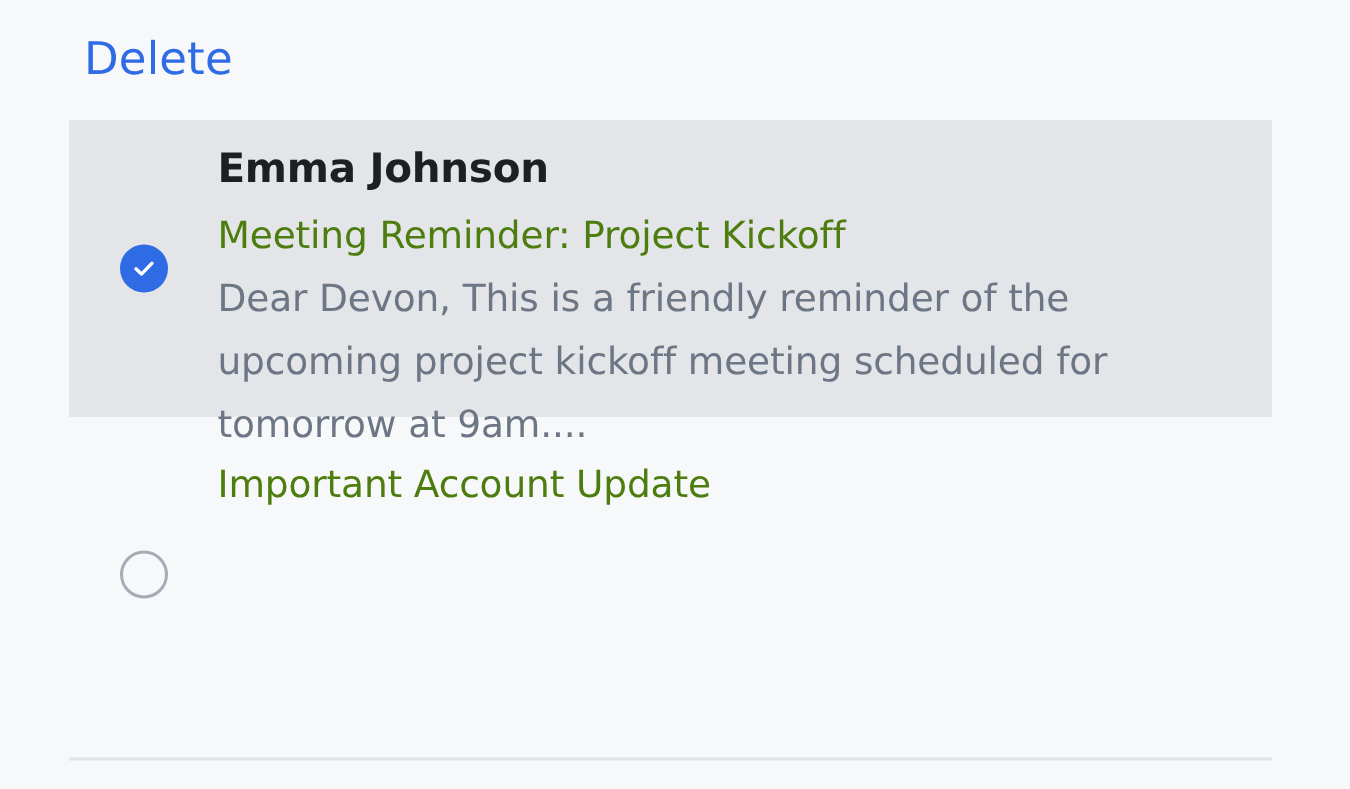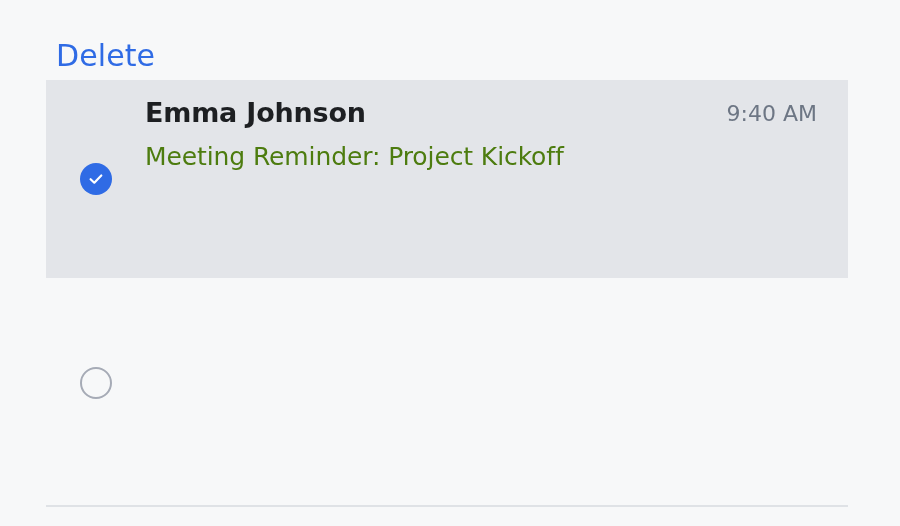--- a/index.html
+++ b/index.html
@@ -14,21 +14,21 @@
     font-family: "DejaVu Sans", "Liberation Sans", sans-serif;
     overflow: hidden;
     position: relative;
     -webkit-font-smoothing: antialiased;
   }
 
   
   .action-bar {
     position: absolute;
     left: 0;
-    top: 16px;
+    top: 0;
     width: 900px;
     height: 80px;
   }
   .action-btn {
     position: absolute;
     top: 21px;
     font-size: 30px;
     line-height: 38px;
     color: #2f6be5;
     font-weight: 400;
@@ -178,29 +178,30 @@
 
     <div class="select-indicator checked">
       <svg class="check-glyph" viewBox="0 0 16 16" aria-hidden="true">
         <path d="M2.6 8.2 L6.3 11.7 L13.3 4.5" fill="none" stroke="#ffffff" stroke-width="2.2" stroke-linecap="round" stroke-linejoin="round"></path>
       </svg>
     </div>
 
     <div class="msg-content">
       <div class="msg-topline">
         <div class="msg-sender">Emma Johnson</div>
-        <div class="msg-time">9:40 AM</div>
       </div>
       <div class="msg-subject">Meeting Reminder: Project Kickoff</div>
+      <div class="msg-preview">Dear Devon, This is a friendly reminder of the upcoming project kickoff meeting scheduled for tomorrow at 9am....</div>
     </div>
   </div>
 
   <div class="message-row plain">
 
     <div class="select-indicator unchecked"></div>
 
     <div class="msg-content">
+      <div class="msg-subject">Important Account Update</div>
     </div>
   </div>
 
 </div>
 
 <div class="list-divider"></div>
 
 </body></html>

